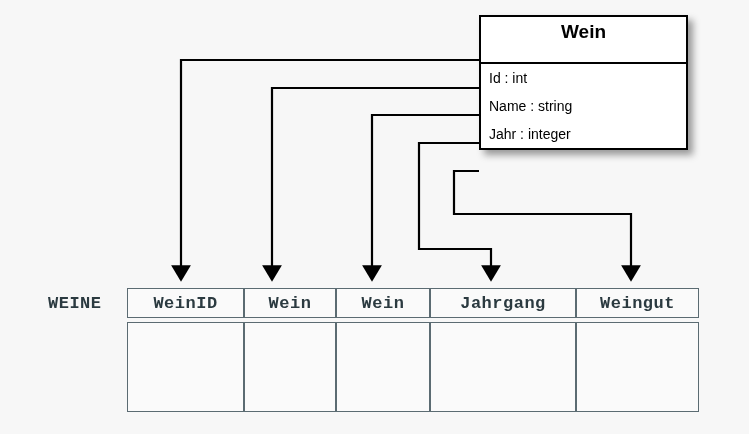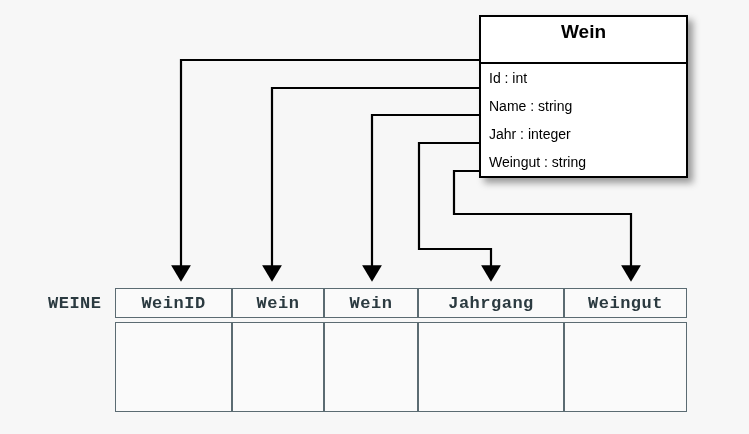--- a/index.html
+++ b/index.html
@@ -65,21 +65,21 @@
     left: 48px;
     top: 294px;
     font-family: "Liberation Mono", "DejaVu Sans Mono", monospace;
     font-weight: bold;
     font-size: 17px;
     letter-spacing: 0.5px;
     color: #2b3a40;
   }
   #relational-table {
     position: absolute;
-    left: 115px;
+    left: 127px;
     top: 288px;
     width: 572px;
     z-index: 3;
   }
   #relational-table table {
     border-collapse: separate;
     border-spacing: 0;
     width: 572px;
     table-layout: fixed;
   }
@@ -130,21 +130,20 @@
 
     <path d="M479,171 L454,171 L454,214 L631,214 L631,268" fill="none" stroke="#000000" stroke-width="2.2" marker-end="url(#arrowhead)"></path>
   </svg>
 
   <div id="uml-class-box">
     <div id="uml-class-title">Wein</div>
     <div>
       <div class="uml-attr">Id : int</div>
       <div class="uml-attr">Name : string</div>
       <div class="uml-attr">Jahr : integer</div>
-      <div class="uml-attr">Weingut : string</div>
     </div>
   </div>
 
   <div id="table-label">WEINE</div>
 
   <div id="relational-table">
     <table>
       <colgroup>
         <col style="width:117px">
         <col style="width:92px">

